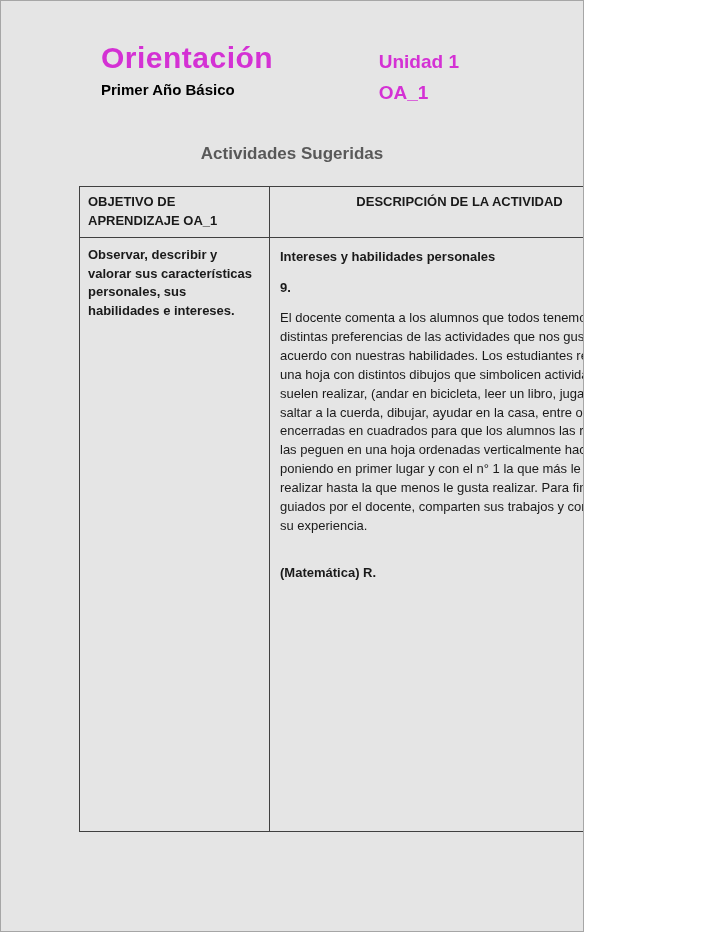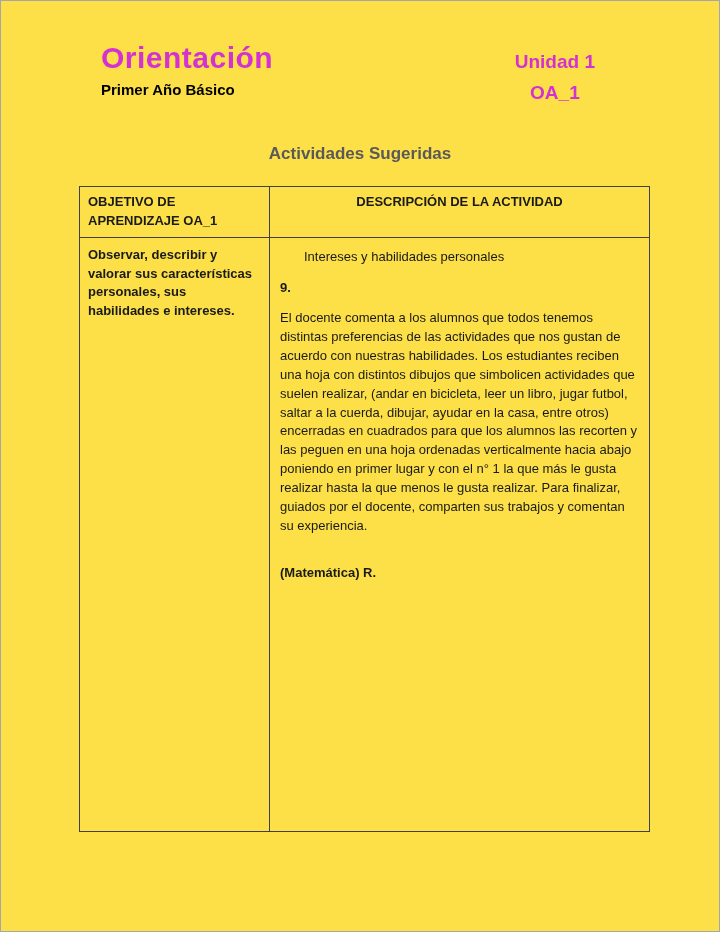--- a/index.html
+++ b/index.html
@@ -3,22 +3,22 @@
 <meta charset="utf-8">
 <style>
   * { margin: 0; padding: 0; box-sizing: border-box; }
   html, body { background: #ffffff; }
   body {
     width: 720px; height: 932px;
     font-family: "Liberation Sans", sans-serif;
     color: #1a1a1a;
   }
   .page {
-    width: 720px; height: 932px;
-    background: #fde047;
+    width: 584px; height: 932px;
+    background: #e5e5e5;
     border: 1px solid #a6a6a6;
     position: relative;
     overflow: hidden;
   }
   .header {
     display: flex;
     justify-content: space-between;
     align-items: flex-start;
     padding: 40px 124px 0 100px;
   }
@@ -27,21 +27,21 @@
     font-weight: bold;
     color: #d431d4;
     letter-spacing: 0.5px;
   }
   .h-left .subtitle {
     font-size: 15px;
     font-weight: bold;
     color: #000000;
     margin-top: 6px;
   }
-  .h-right { text-align: center; padding-top: 10px; }
+  .h-right { text-align: left; padding-top: 10px; }
   .h-right .unit {
     font-size: 19px;
     font-weight: bold;
     color: #d431d4;
   }
   .h-right .oa {
     font-size: 19px;
     font-weight: bold;
     color: #d431d4;
     margin-top: 9px;
@@ -83,23 +83,22 @@
   }
   td.obj-cell {
     padding: 8px 8px;
     font-weight: bold;
     height: 594px;
   }
   td.desc-cell {
     padding: 8px 10px;
   }
   .desc-cell .activity-heading {
-    font-weight: normal;
+    font-weight: bold;
     margin-top: 2px;
-    margin-left: 24px;
   }
   .desc-cell .activity-number {
     font-weight: bold;
     margin-top: 12px;
   }
   .desc-cell .activity-body {
     margin-top: 12px;
     color: #1a1a1a;
   }
   .desc-cell .activity-footer {

